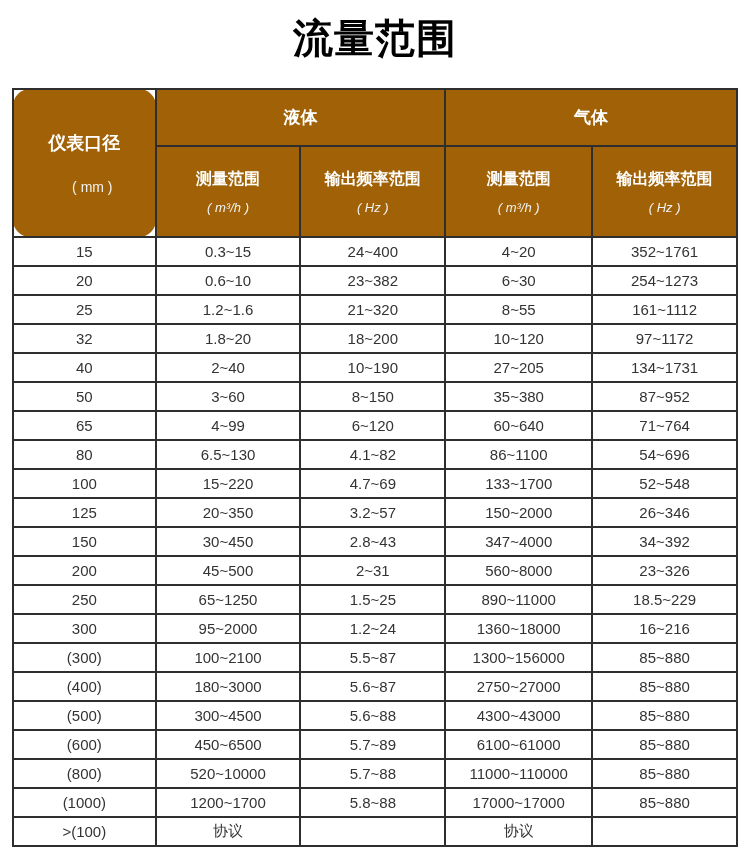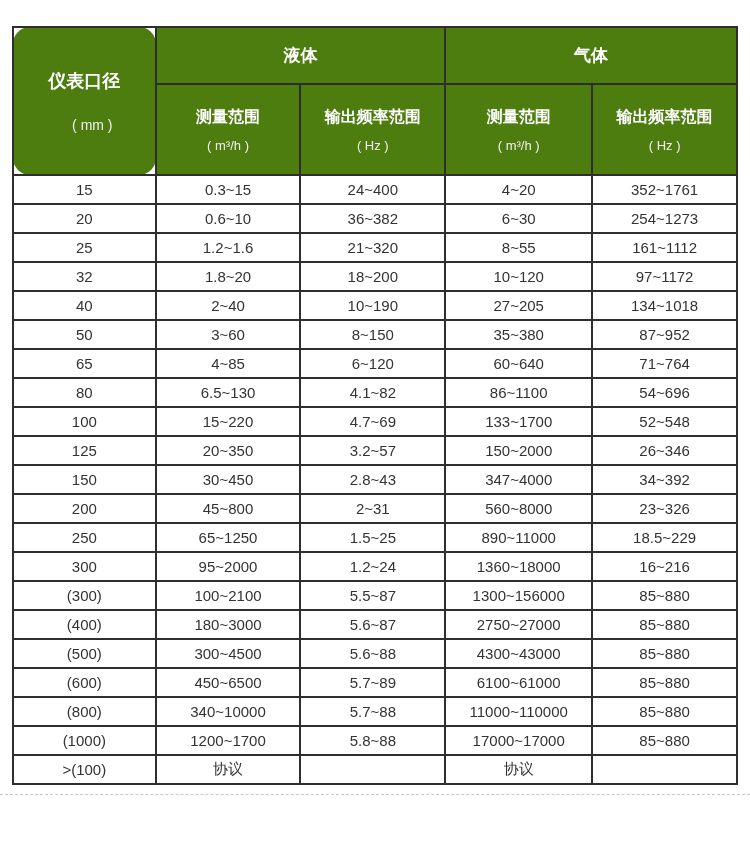--- a/index.html
+++ b/index.html
@@ -32,21 +32,21 @@
     table-layout: fixed;
   }
   table.flow-table th,
   table.flow-table td {
     border: 2px solid #2e2e2e;
     text-align: center;
     vertical-align: middle;
     padding: 0;
   }
   thead th {
-    background: #4d7c0f;
+    background: #a16207;
     color: #ffffff;
     border-color: #2a2a2a;
   }
   .corner-th {
     font-size: 18px;
     font-weight: 700;
     border-radius: 17px;
   }
   .corner-th .unit-line {
     display: block;
@@ -65,20 +65,21 @@
     height: 91px;
     font-size: 16px;
     font-weight: 700;
   }
   .sub-th .unit-line {
     display: block;
     font-size: 13px;
     font-weight: 400;
     margin-top: 10px;
     color: #f2f2f2;
+    font-style: italic;
   }
   tbody tr {
     height: 29px;
     padding-left: 10px;
   }
   tbody td {
     font-size: 15px;
     color: #333333;
     background: #ffffff;
   }
@@ -87,20 +88,21 @@
     border-top: 1px dashed #c8c8c8;
     margin-top: 9px;
     height: 0;
   }
 </style>
 </head>
 <body>
 
 <div class="page">
 
+  <h1 class="page-title">流量范围</h1>
 
   <table class="flow-table">
     <colgroup>
       <col style="width:19.7%">
       <col style="width:20.0%">
       <col style="width:20.0%">
       <col style="width:20.3%">
       <col style="width:20.0%">
     </colgroup>
     <thead>
@@ -135,21 +137,21 @@
         <tr>
           <td>15</td>
           <td>0.3~15</td>
           <td>24~400</td>
           <td>4~20</td>
           <td>352~1761</td>
         </tr>
         <tr>
           <td>20</td>
           <td>0.6~10</td>
-          <td>36~382</td>
+          <td>23~382</td>
           <td>6~30</td>
           <td>254~1273</td>
         </tr>
         <tr>
           <td>25</td>
           <td>1.2~1.6</td>
           <td>21~320</td>
           <td>8~55</td>
           <td>161~1112</td>
         </tr>
@@ -158,32 +160,32 @@
           <td>1.8~20</td>
           <td>18~200</td>
           <td>10~120</td>
           <td>97~1172</td>
         </tr>
         <tr>
           <td>40</td>
           <td>2~40</td>
           <td>10~190</td>
           <td>27~205</td>
-          <td>134~1018</td>
+          <td>134~1731</td>
         </tr>
         <tr>
           <td>50</td>
           <td>3~60</td>
           <td>8~150</td>
           <td>35~380</td>
           <td>87~952</td>
         </tr>
         <tr>
           <td>65</td>
-          <td>4~85</td>
+          <td>4~99</td>
           <td>6~120</td>
           <td>60~640</td>
           <td>71~764</td>
         </tr>
         <tr>
           <td>80</td>
           <td>6.5~130</td>
           <td>4.1~82</td>
           <td>86~1100</td>
           <td>54~696</td>
@@ -204,21 +206,21 @@
         </tr>
         <tr>
           <td>150</td>
           <td>30~450</td>
           <td>2.8~43</td>
           <td>347~4000</td>
           <td>34~392</td>
         </tr>
         <tr>
           <td>200</td>
-          <td>45~800</td>
+          <td>45~500</td>
           <td>2~31</td>
           <td>560~8000</td>
           <td>23~326</td>
         </tr>
         <tr>
           <td>250</td>
           <td>65~1250</td>
           <td>1.5~25</td>
           <td>890~11000</td>
           <td>18.5~229</td>
@@ -253,21 +255,21 @@
         </tr>
         <tr>
           <td>(600)</td>
           <td>450~6500</td>
           <td>5.7~89</td>
           <td>6100~61000</td>
           <td>85~880</td>
         </tr>
         <tr>
           <td>(800)</td>
-          <td>340~10000</td>
+          <td>520~10000</td>
           <td>5.7~88</td>
           <td>11000~110000</td>
           <td>85~880</td>
         </tr>
         <tr>
           <td>(1000)</td>
           <td>1200~1700</td>
           <td>5.8~88</td>
           <td>17000~17000</td>
           <td>85~880</td>

